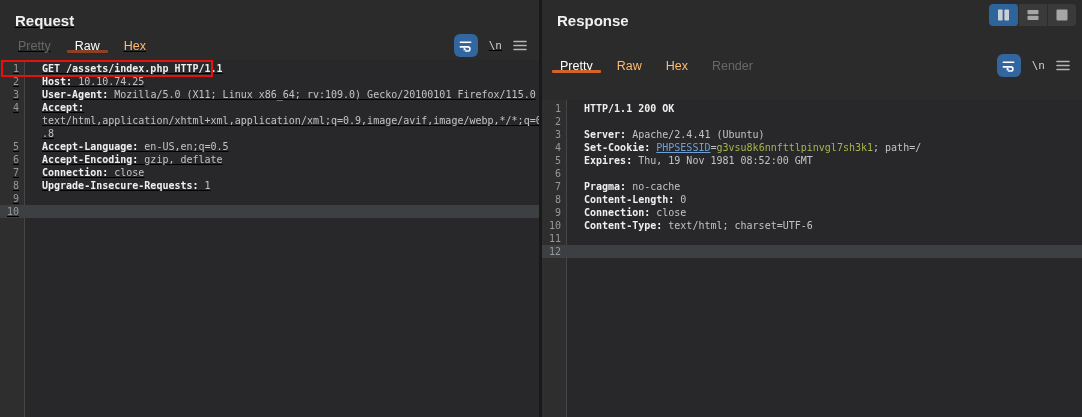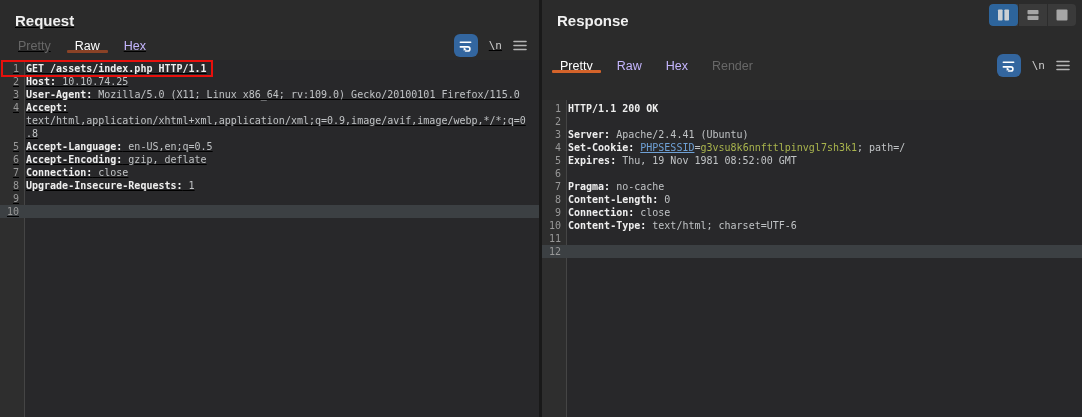--- a/index.html
+++ b/index.html
@@ -17,21 +17,21 @@
   .panel-response { flex:1;gap:20px; }
 
   .panel-title {
     color:#f0f0f0; font-weight:bold; font-size:15px;
     padding:12px 0 0 15px; height:34px;
   }
 
   .tabbar { position:relative; height:26px; display:flex; align-items:flex-start; padding-left:6px; }
   .tabs { display:flex; }
   .tab {
-    font-size:12.5px; color:#c4b5fd; padding:5px 12px 0 12px;
+    font-size:12.5px; color:#fdba74; padding:5px 12px 0 12px;
     position:relative; cursor:pointer; white-space:nowrap;
   }
   .tab.active { color:#ffffff; }
   .tab.disabled { color:#686868; }
   .tab.active::after {
     content:""; position:absolute; left:4px; right:4px; bottom:0; height:3px;
     background:#d4632a; border-radius:1px;
   }
   .panel-request .tab.active::after { background:#8a4226; }
 
@@ -65,21 +65,21 @@
   }
   .gutter-bg { position:absolute; left:0; top:0; bottom:0; width:24px; background:#2e2e2e; }
   .gutter-sep { position:absolute; left:24px; top:0; bottom:0; width:1px; background:#454545; }
   .lines { position:relative; z-index:1; }
   .code-line { display:flex; height:13px; position:relative; white-space:pre; }
   .code-line.hl { background:#3c4043; }
   .gutter {
     flex:0 0 24px; width:24px; text-align:right; padding-right:5px;
     color:#989898;
   }
-  .code-text { padding-left:2px; }
+  .code-text { padding-left:18px; }
   .st-strong { color:#eeeeee; font-weight:bold; }
   .st-val { color:#c0c3c5;text-align:center; }
   .st-blue { color:#6fa1d6;text-decoration:underline; }
   .st-green { color:#a9b44d; }
   .red-box {
     position:absolute; left:1px; top:-2px; width:212px; height:17px;
     border:2px solid #e8100c; pointer-events:none; z-index:2;
   }
 </style>
 </head>

